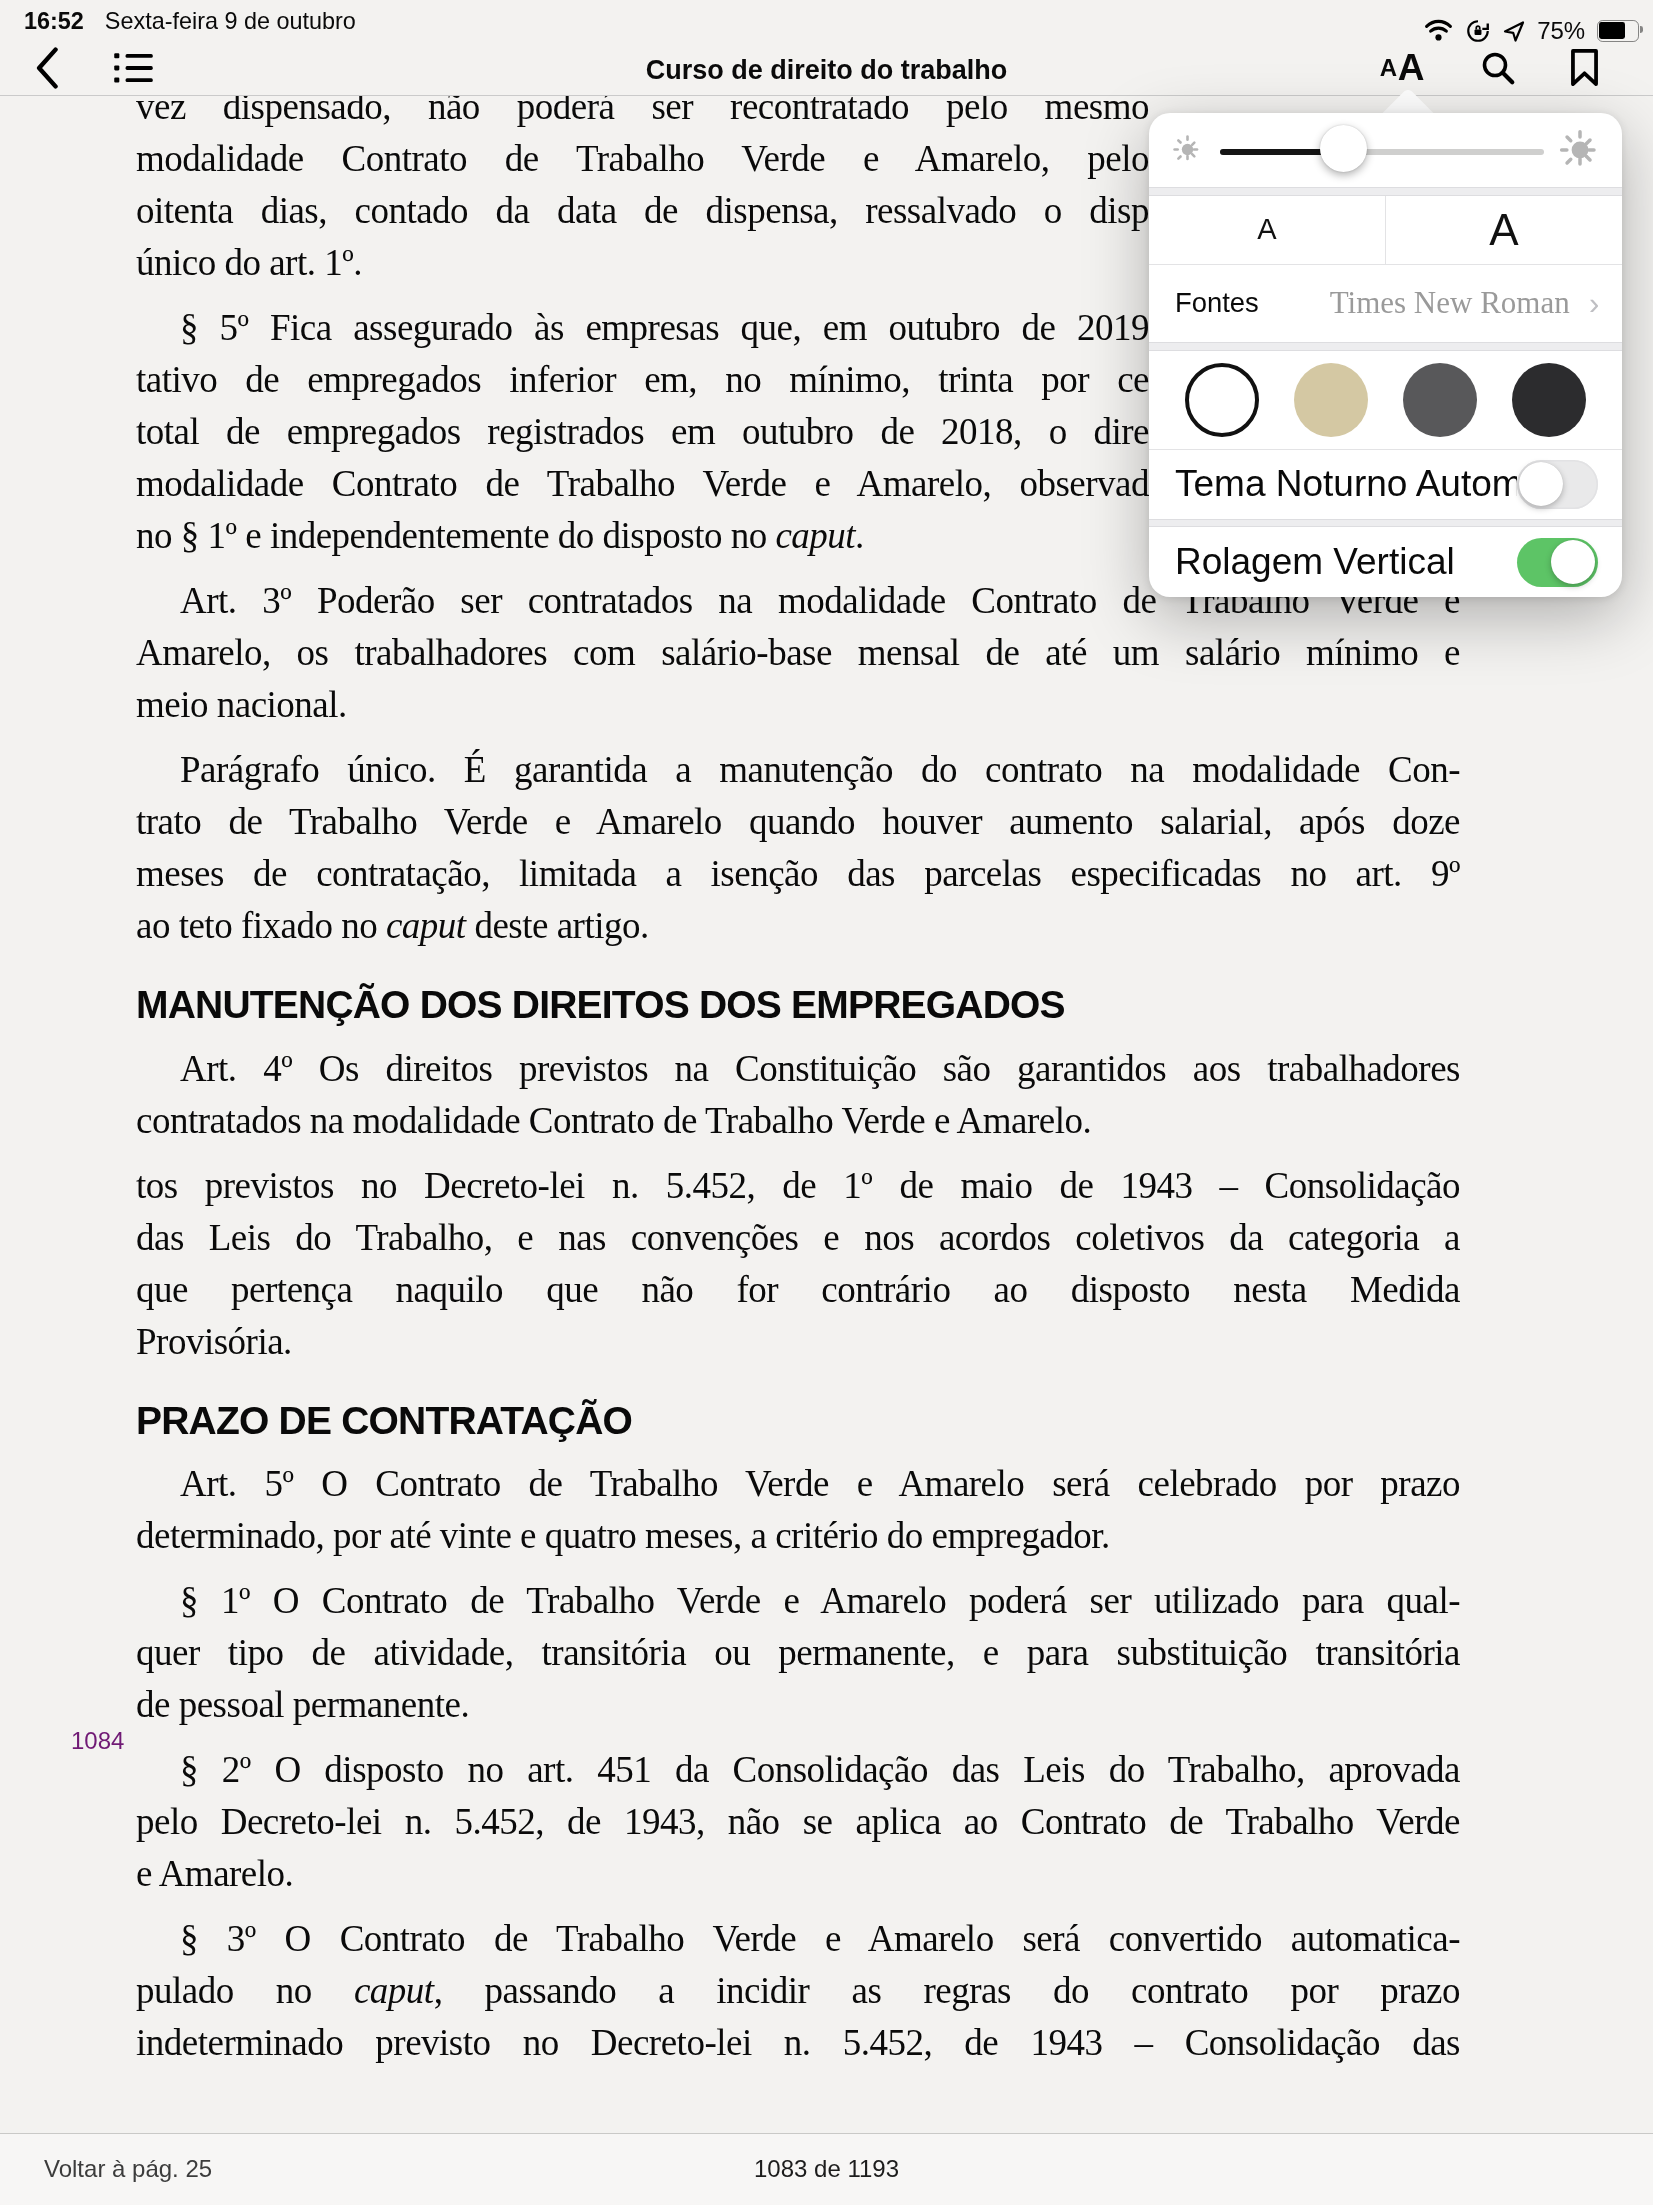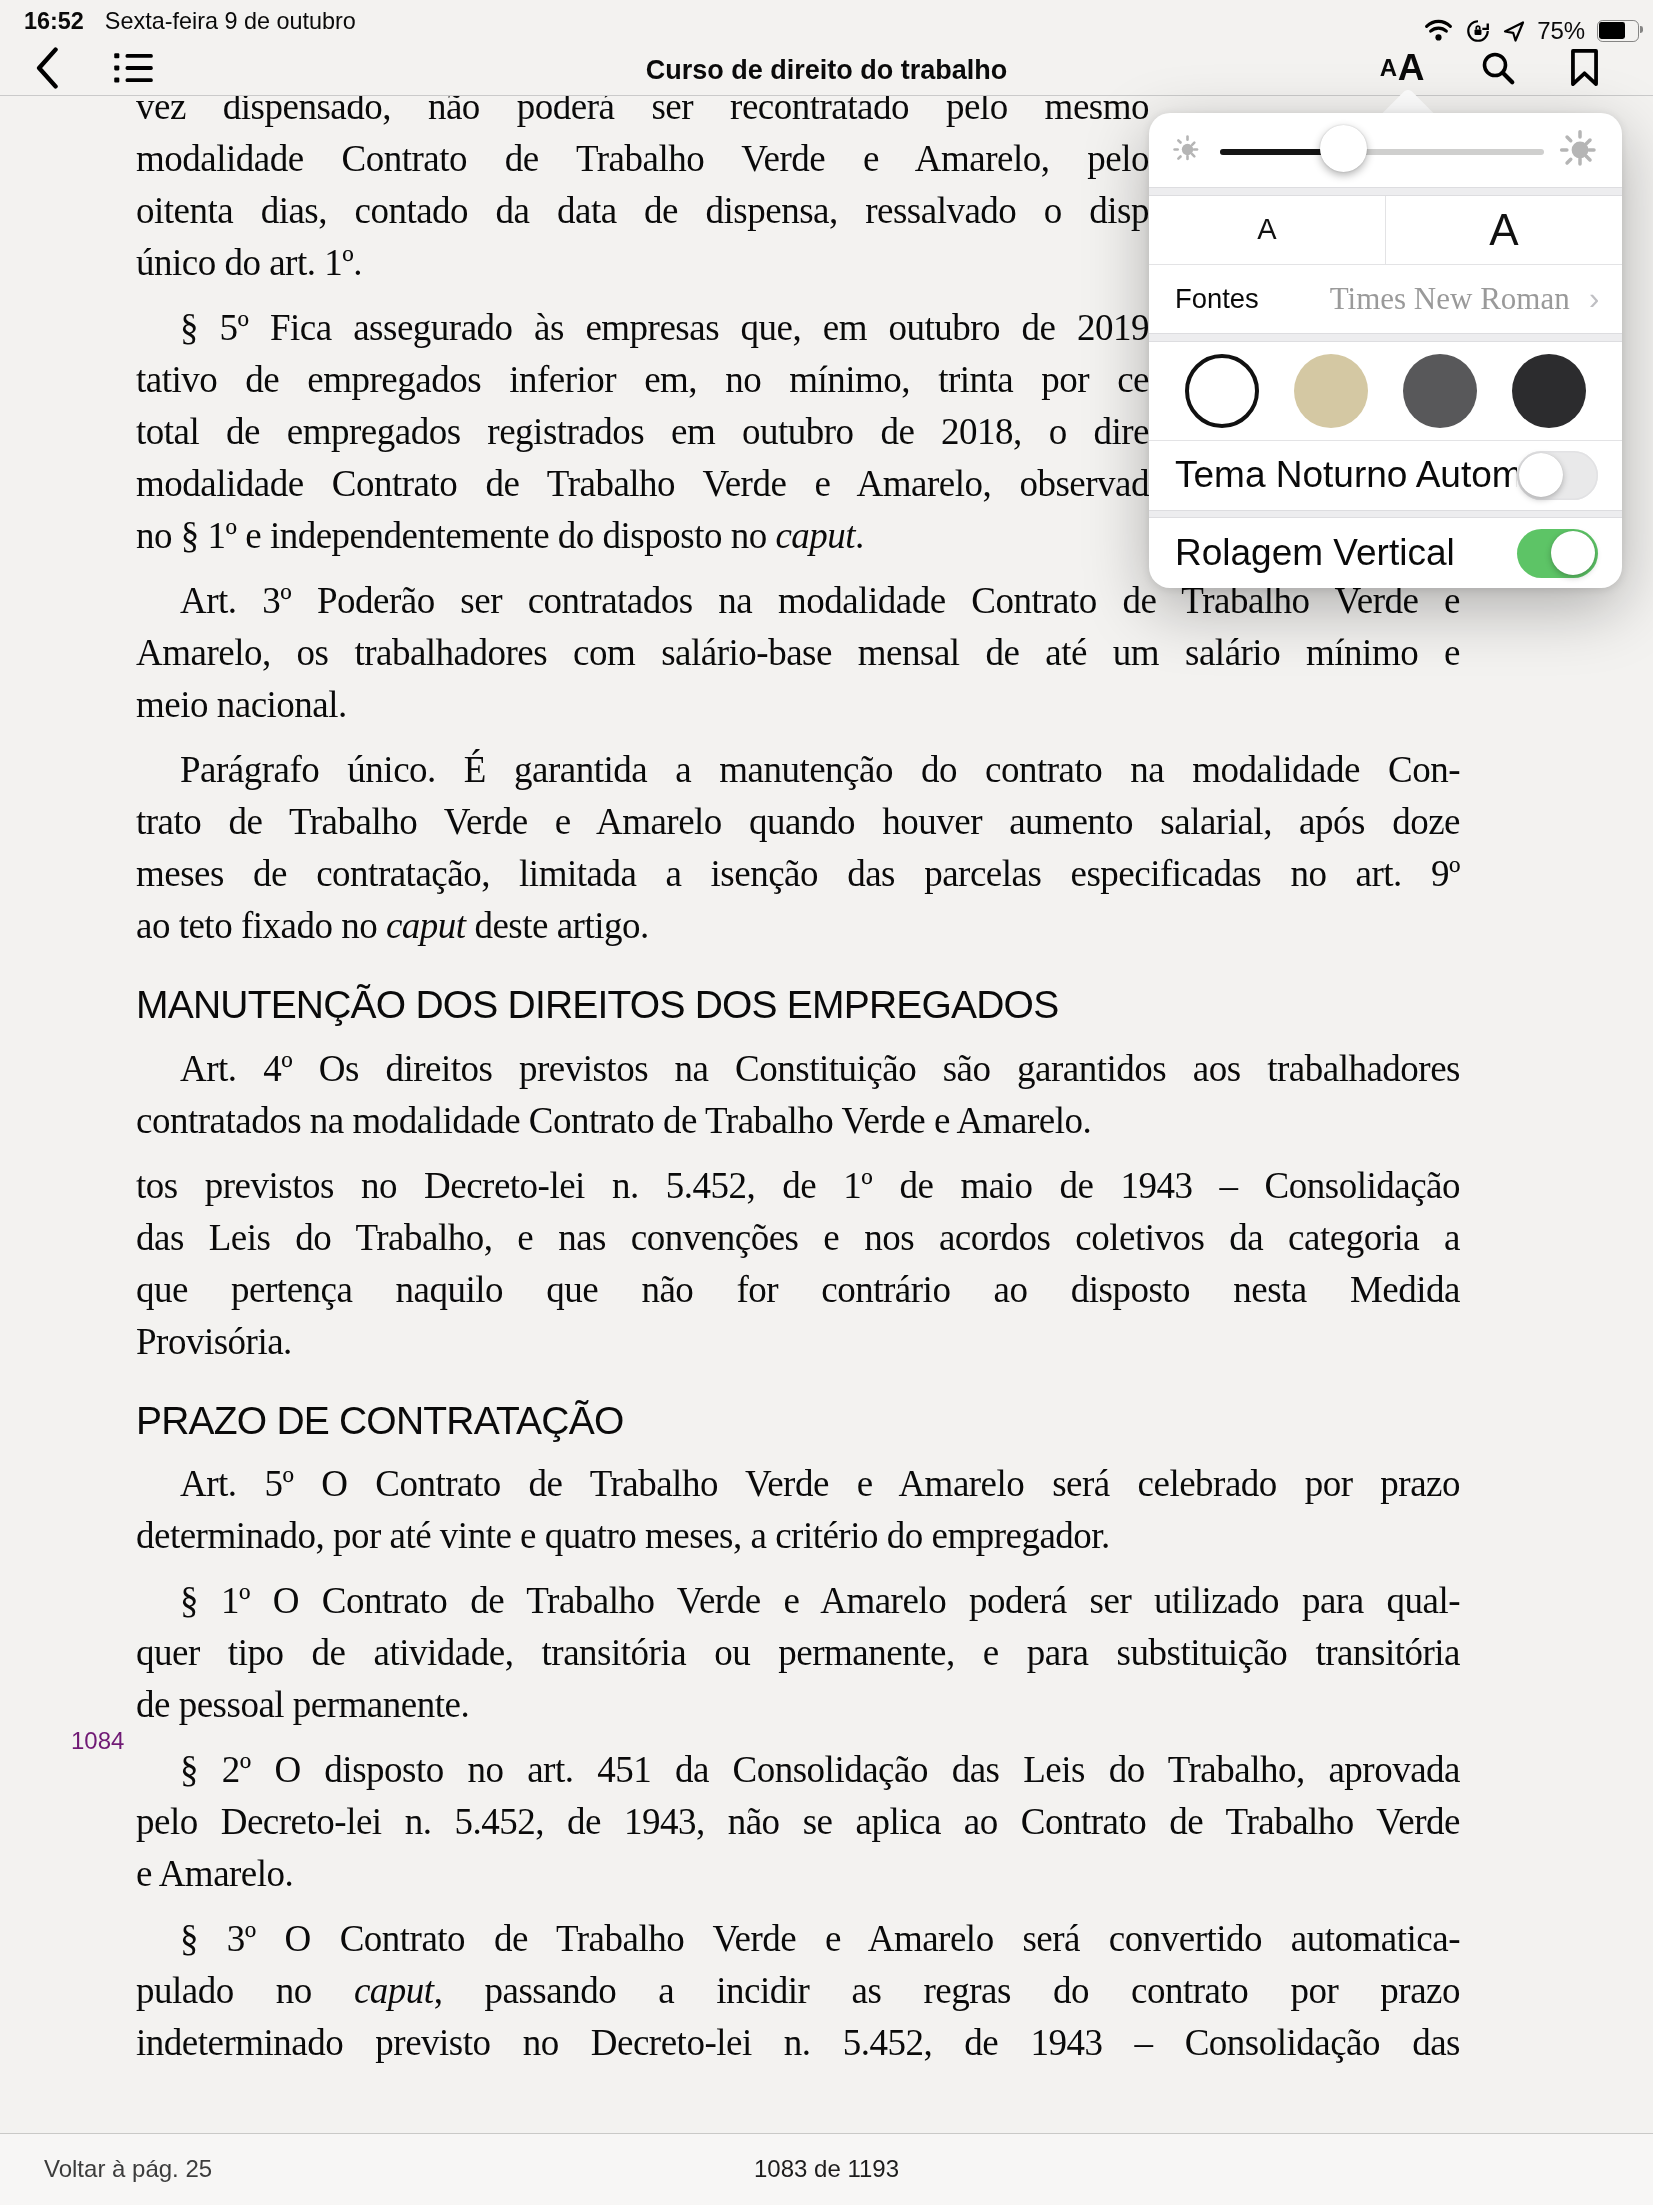--- a/index.html
+++ b/index.html
@@ -29,21 +29,21 @@
 
   
   .text-col{position:absolute;left:136px;top:81px;width:1324px;z-index:1;
             font-family:"Liberation Serif","DejaVu Serif",serif;font-size:37px;letter-spacing:-0.5px;}
   .para{margin:0 0 13px 0;}
   .line{height:52px;line-height:52px;white-space:nowrap;text-align:justify;text-align-last:justify;}
   .line.last{text-align-last:left;}
   .line.first{text-indent:44px;}
   .line.cut{width:1013px;}
   .heading{margin:27.4px 0 11.3px 0;height:52px;line-height:52px;
-           font-family:"Liberation Sans","DejaVu Sans",sans-serif;font-weight:400;font-size:39px;
+           font-family:"Liberation Sans","DejaVu Sans",sans-serif;font-weight:700;font-size:39px;
            letter-spacing:-0.8px;}
   .margin-num{position:absolute;left:71px;top:1727px;font-size:24px;color:#701a75;z-index:1;
               font-family:Liberation Sans, sans-serif;}
 
   
   .scrollbar{position:absolute;right:0;top:0;z-index:5;}
 
   
   .footer{position:absolute;left:0;top:2133px;width:1653px;height:73px;background:#f7f6f5;
           border-top:0.8px solid #c9c9c7;z-index:40;}
@@ -65,21 +65,21 @@
   .track{position:absolute;left:71px;top:36px;width:324px;height:5.7px;border-radius:3.2px;background:#cfcfce;}
   .track-fill{position:absolute;left:0;top:0;height:5.7px;border-radius:3.2px;background:#151515;}
   .thumb{position:absolute;top:12px;width:47px;height:47px;border-radius:50%;background:#fff;
          box-shadow:0 3.2px 8px rgba(0,0,0,.3),0 0 1.6px rgba(0,0,0,.2);}
 
   .row-size{display:flex;height:68px;}
   .size-btn{flex:1;display:flex;align-items:center;justify-content:center;color:#111;}
   .size-btn.smaller{font-size:29px;border-right:0.8px solid #e3e3e5;}
   .size-btn.larger{font-size:44px;}
 
-  .row-fonts{display:flex;align-items:center;height:69px;padding:0 22.6px 0 26px;}
+  .row-fonts{display:flex;align-items:center;height:78px;padding:0 22.6px 0 26px;}
   .fonts-label{font-size:27.4px;flex:0 0 auto;}
   .fonts-spacer{flex:1;}
   .fonts-value{font-family:"Liberation Serif","DejaVu Serif",serif;font-size:31px;color:#9a9a9a;margin-right:19.4px;}
   .chev{color:#bfbfc3;font-size:31px;line-height:1;}
 
   .row-themes{display:flex;align-items:center;justify-content:space-between;height:98px;padding:0 36px;}
   .theme-circle{width:74px;height:74px;border-radius:50%;box-sizing:border-box;}
   .theme-circle.selected{border:4px solid #111;}
 
   .row-toggle{display:flex;align-items:center;height:69px;padding:0 24px 0 26px;}

